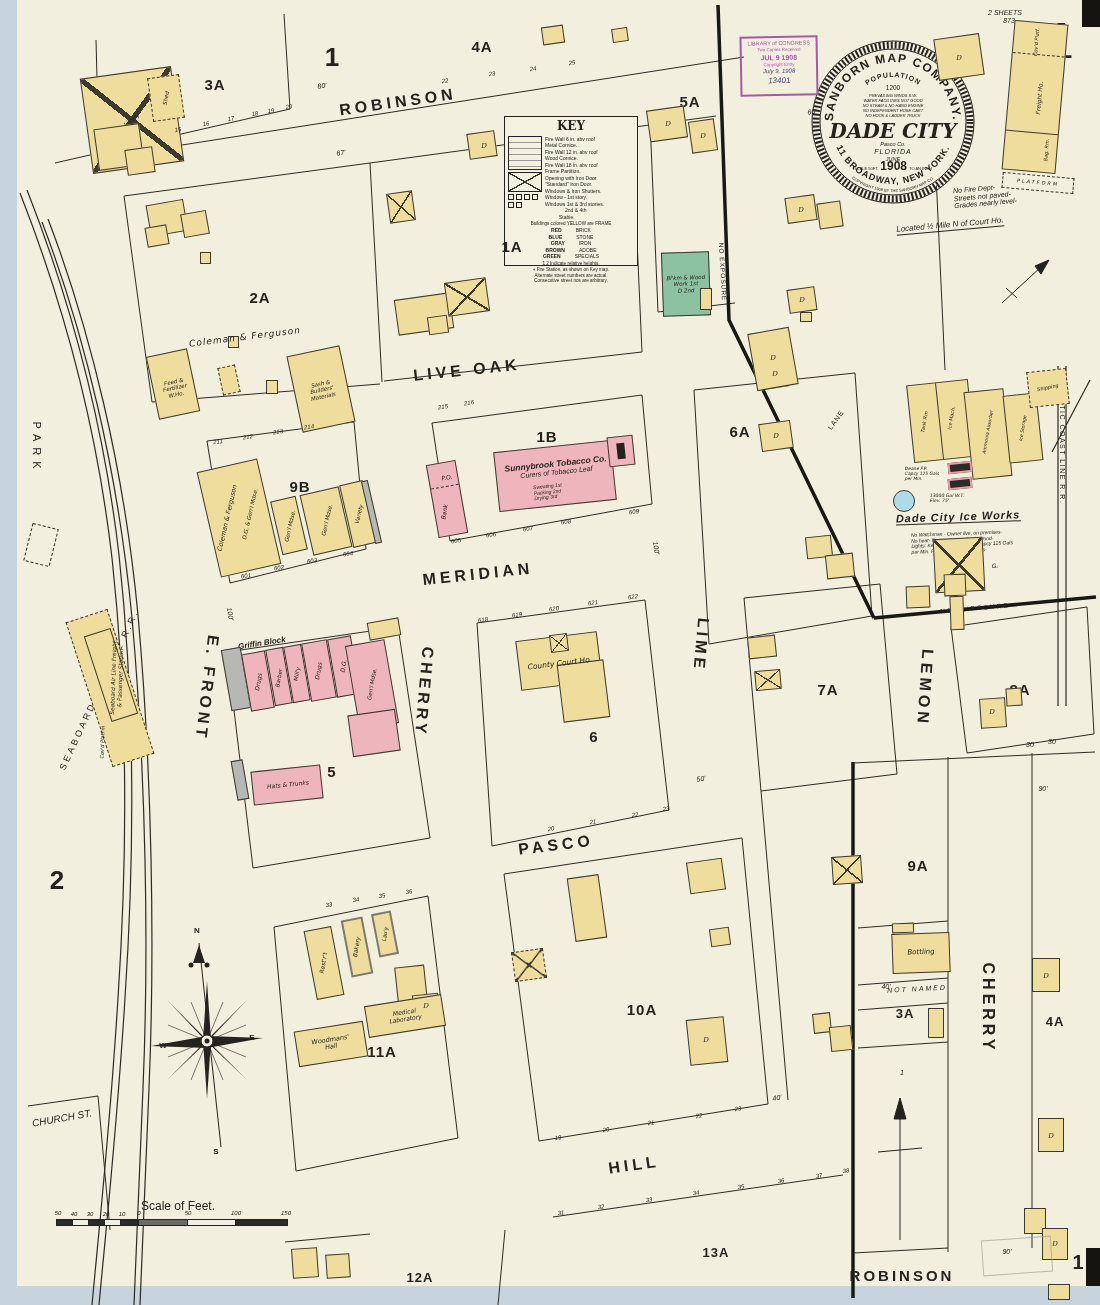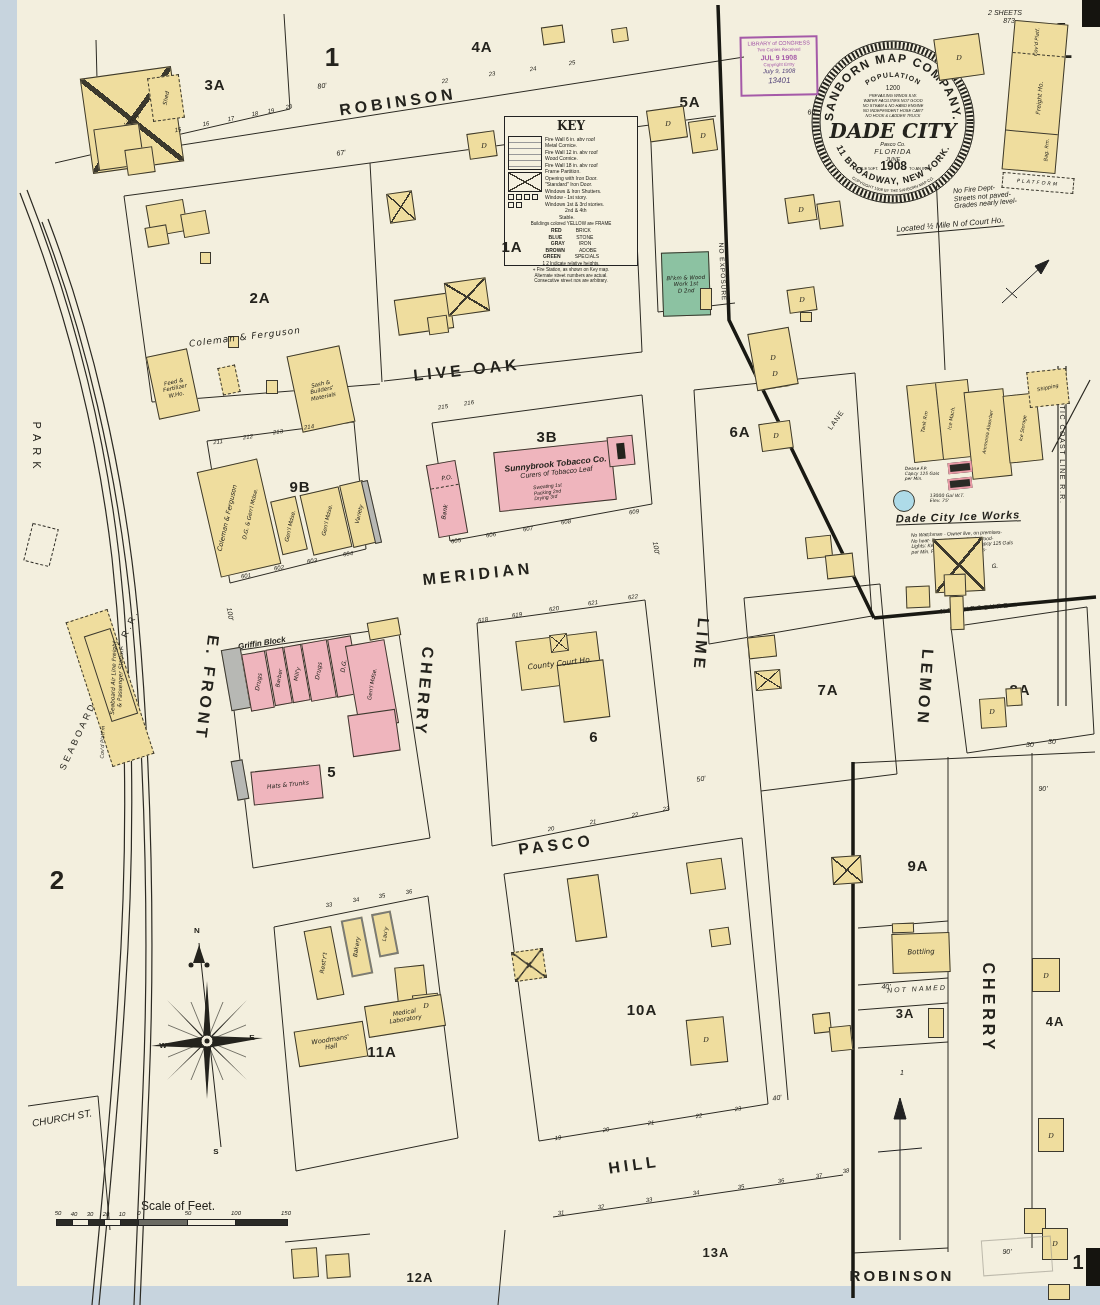--- a/index.html
+++ b/index.html
@@ -204,21 +204,21 @@
 <div class="l" style="left:1062px;top:440px;font-size:7px;letter-spacing:1.5px;transform:translate(-50%,-50%) rotate(90deg)">ATLANTIC COAST LINE R.R.</div>
 <div class="l" style="left:723px;top:272px;font-size:6.5px;letter-spacing:1px;transform:translate(-50%,-50%) rotate(87deg)">NO EXPOSURE</div>
 <div class="l" style="left:975px;top:608px;font-size:6.5px;letter-spacing:2px;transform:translate(-50%,-50%) rotate(-5deg)">NO EXPOSURE</div>
 
 <div class="l bn" style="left:215px;top:85px">3A</div>
 <div class="l bn" style="left:482px;top:47px">4A</div>
 <div class="l bn" style="left:690px;top:102px">5A</div>
 <div class="l bn" style="left:512px;top:247px">1A</div>
 <div class="l bn" style="left:260px;top:298px">2A</div>
 <div class="l bn" style="left:300px;top:487px">9B</div>
-<div class="l bn" style="left:547px;top:437px">3B</div>
+<div class="l bn" style="left:547px;top:437px">1B</div>
 <div class="l bn" style="left:740px;top:432px">6A</div>
 <div class="l bn" style="left:828px;top:690px">7A</div>
 <div class="l bn" style="left:1020px;top:690px">8A</div>
 <div class="l bn" style="left:332px;top:772px">5</div>
 <div class="l bn" style="left:594px;top:737px">6</div>
 <div class="l bn" style="left:918px;top:866px">9A</div>
 <div class="l bn" style="left:642px;top:1010px">10A</div>
 <div class="l bn" style="left:382px;top:1052px">11A</div>
 <div class="l bn" style="left:905px;top:1014px;font-size:13px">3A</div>
 <div class="l bn" style="left:1055px;top:1022px;font-size:13px">4A</div>

